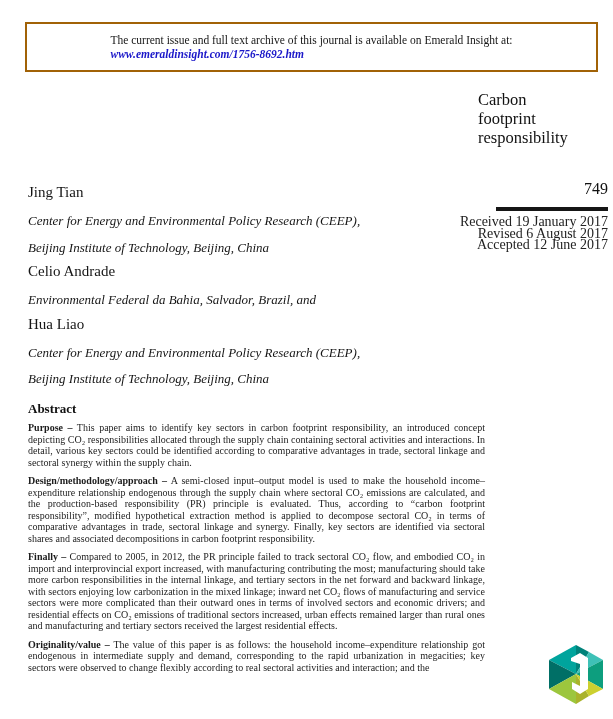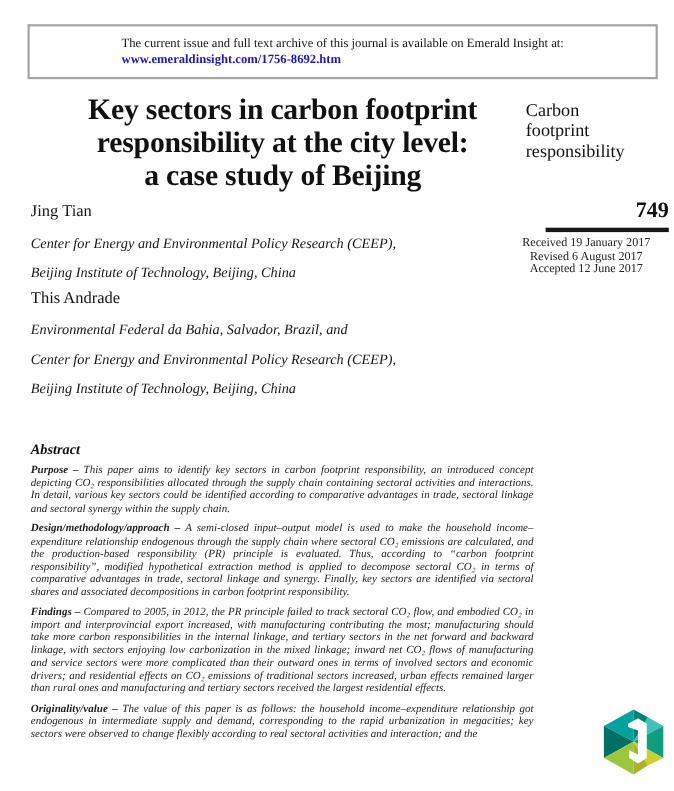--- a/index.html
+++ b/index.html
@@ -11,59 +11,59 @@
     background:#ffffff;
     font-family:"Liberation Serif", serif;
     color:#151515;
     overflow:hidden;
   }
 
   
   .availability-box {
     position:absolute; left:25px; top:22px;
     width:573px; height:50px;
-    border:2px solid #a3a3a3;
+    border:2px solid #a16207;
     display:flex; align-items:center; justify-content:center;
   }
   .availability-inner { text-align:left; font-size:11.5px; line-height:14px; }
   .availability-line { color:#151515; }
-  .journal-url { color:#1a17c9; font-weight:bold; cursor:pointer; }
+  .journal-url { color:#1a17c9; font-weight:bold; cursor:pointer;font-style:italic; }
 
   
   .title {
     position:absolute; left:28px; top:84px; width:458px;
     text-align:center; font-weight:bold; font-size:27px; line-height:30px;
     color:#111; letter-spacing:-0.2px;
   }
   .authors { position:absolute; left:28px; top:183px; width:458px; text-align:left; }
   .author-group { margin-bottom:8px; }
   .author-name { font-size:15px; line-height:18px; }
   .author-affil { font-style:italic; font-size:13px; line-height:13.5px;margin-top:13px; }
 
   
   .running-title {
     position:absolute; right:5px; top:90px; width:130px;
     font-size:16.5px; line-height:19px; color:#111;
     white-space:pre-line;
   }
   .page-number {
     position:absolute; right:5px; top:180px; width:130px;
-    text-align:right; font-size:20px; font-weight:bold; color:#111;
+    text-align:right; font-size:16px; font-weight:normal; color:#111;
   }
   .sidebar-rule {
     position:absolute; left:496px; top:207px; width:112px; height:4px;
     background:#161616;
   }
   .article-history {
     position:absolute; right:5px; top:216px; width:150px;
-    text-align:center; font-size:11px; line-height:11.5px; color:#222;
+    text-align:right; font-size:14px; line-height:11.5px; color:#222;
   }
 
   
-  .abstract { position:absolute; left:28px; top:401px; width:457px;font-style:italic; }
+  .abstract { position:absolute; left:28px; top:401px; width:457px; }
   .abstract-heading { font-size:13px; font-weight:bold; margin:0 0 5px 0; color:#111; }
   .abs-para {
     font-size:10px; line-height:11.5px; text-align:justify;
     margin:0 0 7px 0; color:#1c1c1c;
   }
   .abs-label { font-weight:bold; }
 
   
   .logo { position:absolute; left:545px; top:643px; width:62px; height:62px; }
 </style>
@@ -72,37 +72,33 @@
 
 <div class="page">
 
   <div class="availability-box">
     <div class="availability-inner">
       <div class="availability-line">The current issue and full text archive of this journal is available on Emerald Insight at:</div>
       <div class="journal-url">www.emeraldinsight.com/1756-8692.htm</div>
     </div>
   </div>
 
-  <div class="title">
-    <div>Key sectors in carbon footprint</div>
-    <div>responsibility at the city level:</div>
-    <div>a case study of Beijing</div>
-  </div>
 
   <div class="authors">
     <div class="author-group">
       <div class="author-name">Jing Tian</div>
       <div class="author-affil">Center for Energy and Environmental Policy Research (CEEP),</div>
       <div class="author-affil">Beijing Institute of Technology, Beijing, China</div>
     </div>
     <div class="author-group">
-      <div class="author-name">This Andrade</div>
+      <div class="author-name">Celio Andrade</div>
       <div class="author-affil">Environmental Federal da Bahia, Salvador, Brazil, and</div>
     </div>
     <div class="author-group">
+      <div class="author-name">Hua Liao</div>
       <div class="author-affil">Center for Energy and Environmental Policy Research (CEEP),</div>
       <div class="author-affil">Beijing Institute of Technology, Beijing, China</div>
     </div>
   </div>
 
   <div class="running-title">Carbon
 footprint
 responsibility</div>
   <div class="page-number">749</div>
   <div class="sidebar-rule"></div>
@@ -116,21 +112,21 @@
     <h2 class="abstract-heading">Abstract</h2>
     <p class="abs-para">
       <span class="abs-label">Purpose –</span>
       <span>This paper aims to identify key sectors in carbon footprint responsibility, an introduced concept depicting CO₂ responsibilities allocated through the supply chain containing sectoral activities and interactions. In detail, various key sectors could be identified according to comparative advantages in trade, sectoral linkage and sectoral synergy within the supply chain.</span>
     </p>
     <p class="abs-para">
       <span class="abs-label">Design/methodology/approach –</span>
       <span>A semi-closed input–output model is used to make the household income–expenditure relationship endogenous through the supply chain where sectoral CO₂ emissions are calculated, and the production-based responsibility (PR) principle is evaluated. Thus, according to “carbon footprint responsibility”, modified hypothetical extraction method is applied to decompose sectoral CO₂ in terms of comparative advantages in trade, sectoral linkage and synergy. Finally, key sectors are identified via sectoral shares and associated decompositions in carbon footprint responsibility.</span>
     </p>
     <p class="abs-para">
-      <span class="abs-label">Findings –</span>
+      <span class="abs-label">Finally –</span>
       <span>Compared to 2005, in 2012, the PR principle failed to track sectoral CO₂ flow, and embodied CO₂ in import and interprovincial export increased, with manufacturing contributing the most; manufacturing should take more carbon responsibilities in the internal linkage, and tertiary sectors in the net forward and backward linkage, with sectors enjoying low carbonization in the mixed linkage; inward net CO₂ flows of manufacturing and service sectors were more complicated than their outward ones in terms of involved sectors and economic drivers; and residential effects on CO₂ emissions of traditional sectors increased, urban effects remained larger than rural ones and manufacturing and tertiary sectors received the largest residential effects.</span>
     </p>
     <p class="abs-para">
       <span class="abs-label">Originality/value –</span>
       <span>The value of this paper is as follows: the household income–expenditure relationship got endogenous in intermediate supply and demand, corresponding to the rapid urbanization in megacities; key sectors were observed to change flexibly according to real sectoral activities and interaction; and the</span>
     </p>
   </div>
 
   <svg class="logo" viewBox="0 0 62 62" aria-hidden="true">
     <polygon points="31,2 4,17 31,31" fill="#00a49d"></polygon>

